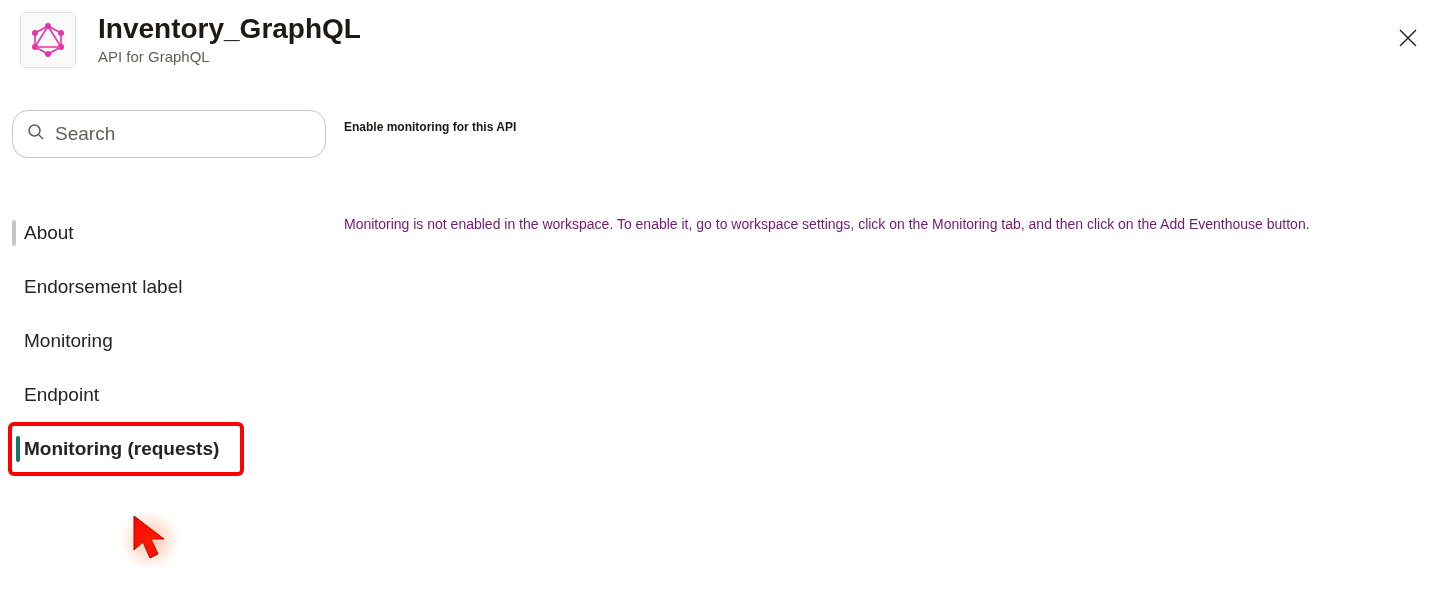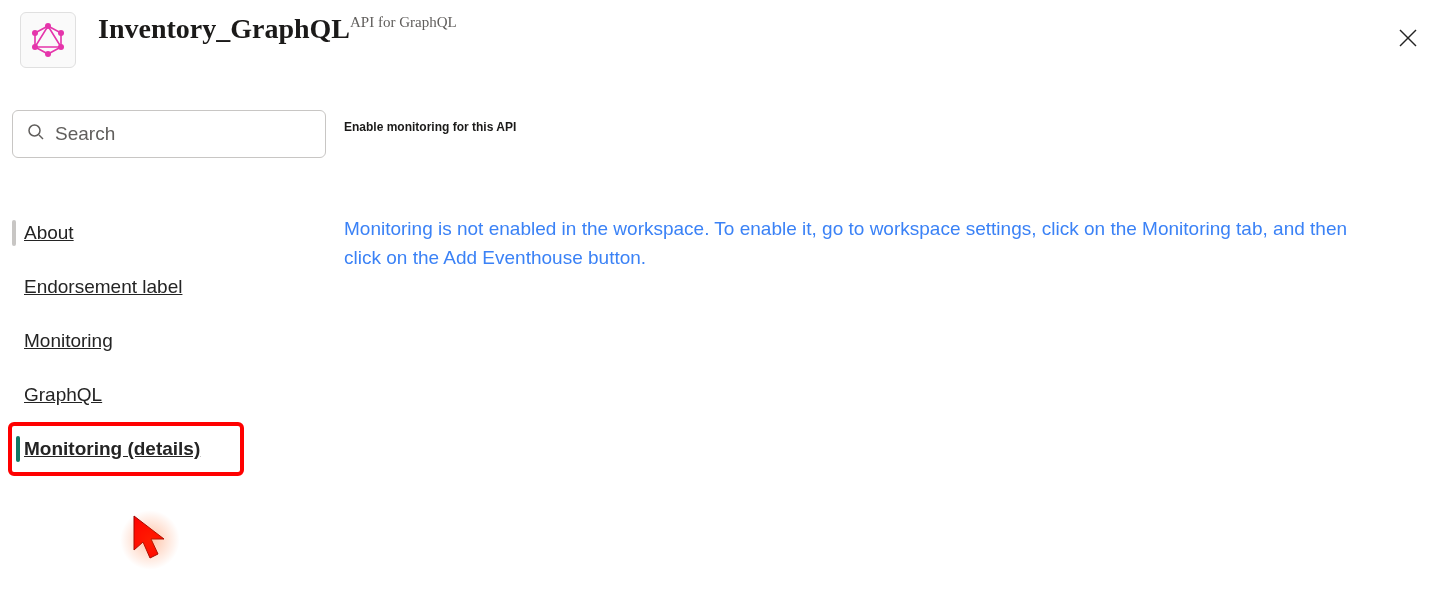--- a/index.html
+++ b/index.html
@@ -29,21 +29,21 @@
       border-radius: 6px;
       display: flex;
       align-items: center;
       justify-content: center;
       background: #fafafa;
       flex-shrink: 0;
     }
     .title-block {
       margin-left: 22px;
       display: flex;
-      font-family: Liberation Serif, serif;
+      flex-direction: column;
     }
     .title-text {
       font-size: 28px;
       font-weight: 600;
       color: #1b1a19;
       line-height: 1.2;
     }
     .subtitle-text {
       font-size: 15px;
       color: #605e5c;
@@ -67,21 +67,21 @@
     .sidebar {
       width: 338px;
       padding-left: 12px;
       display: flex;
       flex-direction: column;
     }
     .search-box {
       display: flex;
       align-items: center;
       border: 1px solid #c8c6c4;
-      border-radius: 6px;
+      border-radius: 16px;
       height: 48px;
       padding: 0 14px;
       margin: 0 12px 0 0;
       background: #fff;
     }
     .search-box input {
       border: none;
       outline: none;
       font-size: 19px;
       color: #605e5c;
@@ -92,21 +92,20 @@
       color: #605e5c;
     }
     .search-icon {
       margin-right: 10px;
       flex-shrink: 0;
     }
     .nav-list {
       margin-top: 48px;
       display: flex;
       flex-direction: column;
-      text-decoration: underline;
     }
     .nav-item {
       font-size: 19px;
       color: #242424;
       padding: 16px 0 16px 12px;
       cursor: pointer;
       position: relative;
     }
     .nav-item.semi::before {
       content: "";
@@ -150,22 +149,22 @@
       padding: 10px 40px 0 6px;
       max-width: 1090px;
     }
     .content-heading {
       font-size: 12px;
       font-weight: 600;
       color: #1b1a19;
       margin-bottom: 80px;
     }
     .content-para {
-      font-size: 19px;
-      color: #3b82f6;
+      font-size: 14px;
+      color: #701a75;
       line-height: 1.55;
       margin-bottom: 30px;
       margin-top: 40px;
     }
     .cursor-annotation {
       position: absolute;
       left: 128px;
       top: 514px;
       pointer-events: none;
     }
@@ -227,24 +226,24 @@
       <div class="nav-item semi">
         <span>About</span>
       </div>
       <div class="nav-item">
         <span>Endorsement label</span>
       </div>
       <div class="nav-item">
         <span>Monitoring</span>
       </div>
       <div class="nav-item">
-        <span>GraphQL</span>
+        <span>Endpoint</span>
       </div>
       <div class="nav-item active highlighted">
-        <span>Monitoring (details)</span>
+        <span>Monitoring (requests)</span>
       </div>
     </div>
   </div>
 
   <div class="content">
     <div class="content-heading">Enable monitoring for this API</div>
     <div class="content-para">Monitoring is not enabled in the workspace. To enable it, go to workspace settings, click on the Monitoring tab, and then click on the Add Eventhouse button.</div>
   </div>
 </div>
 

